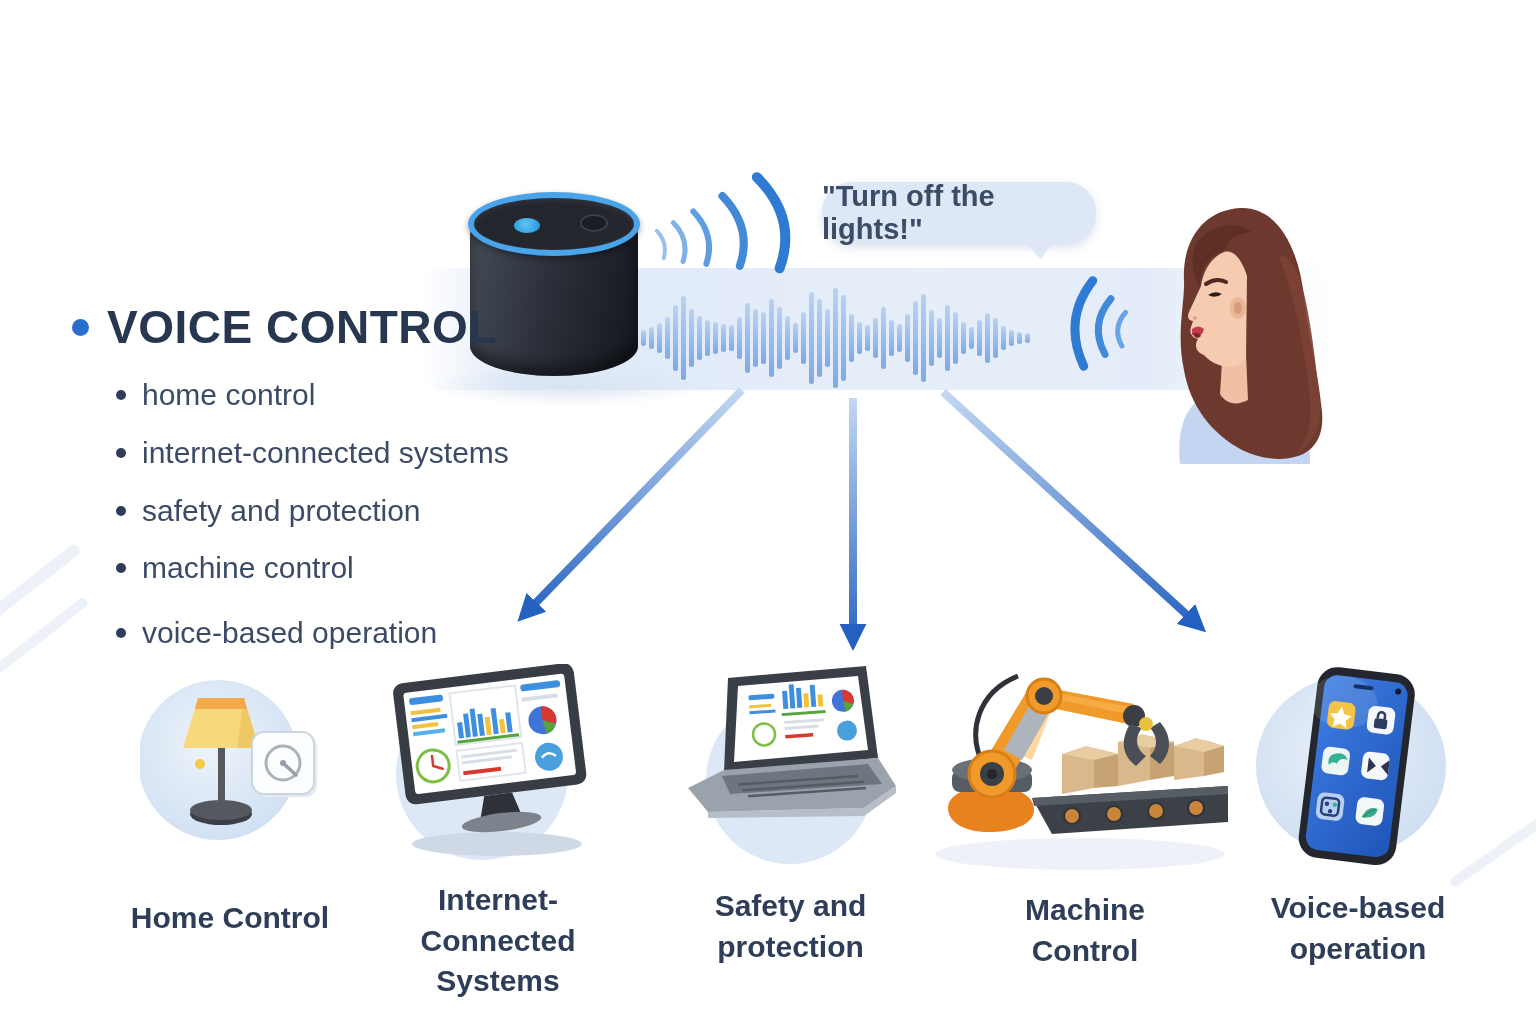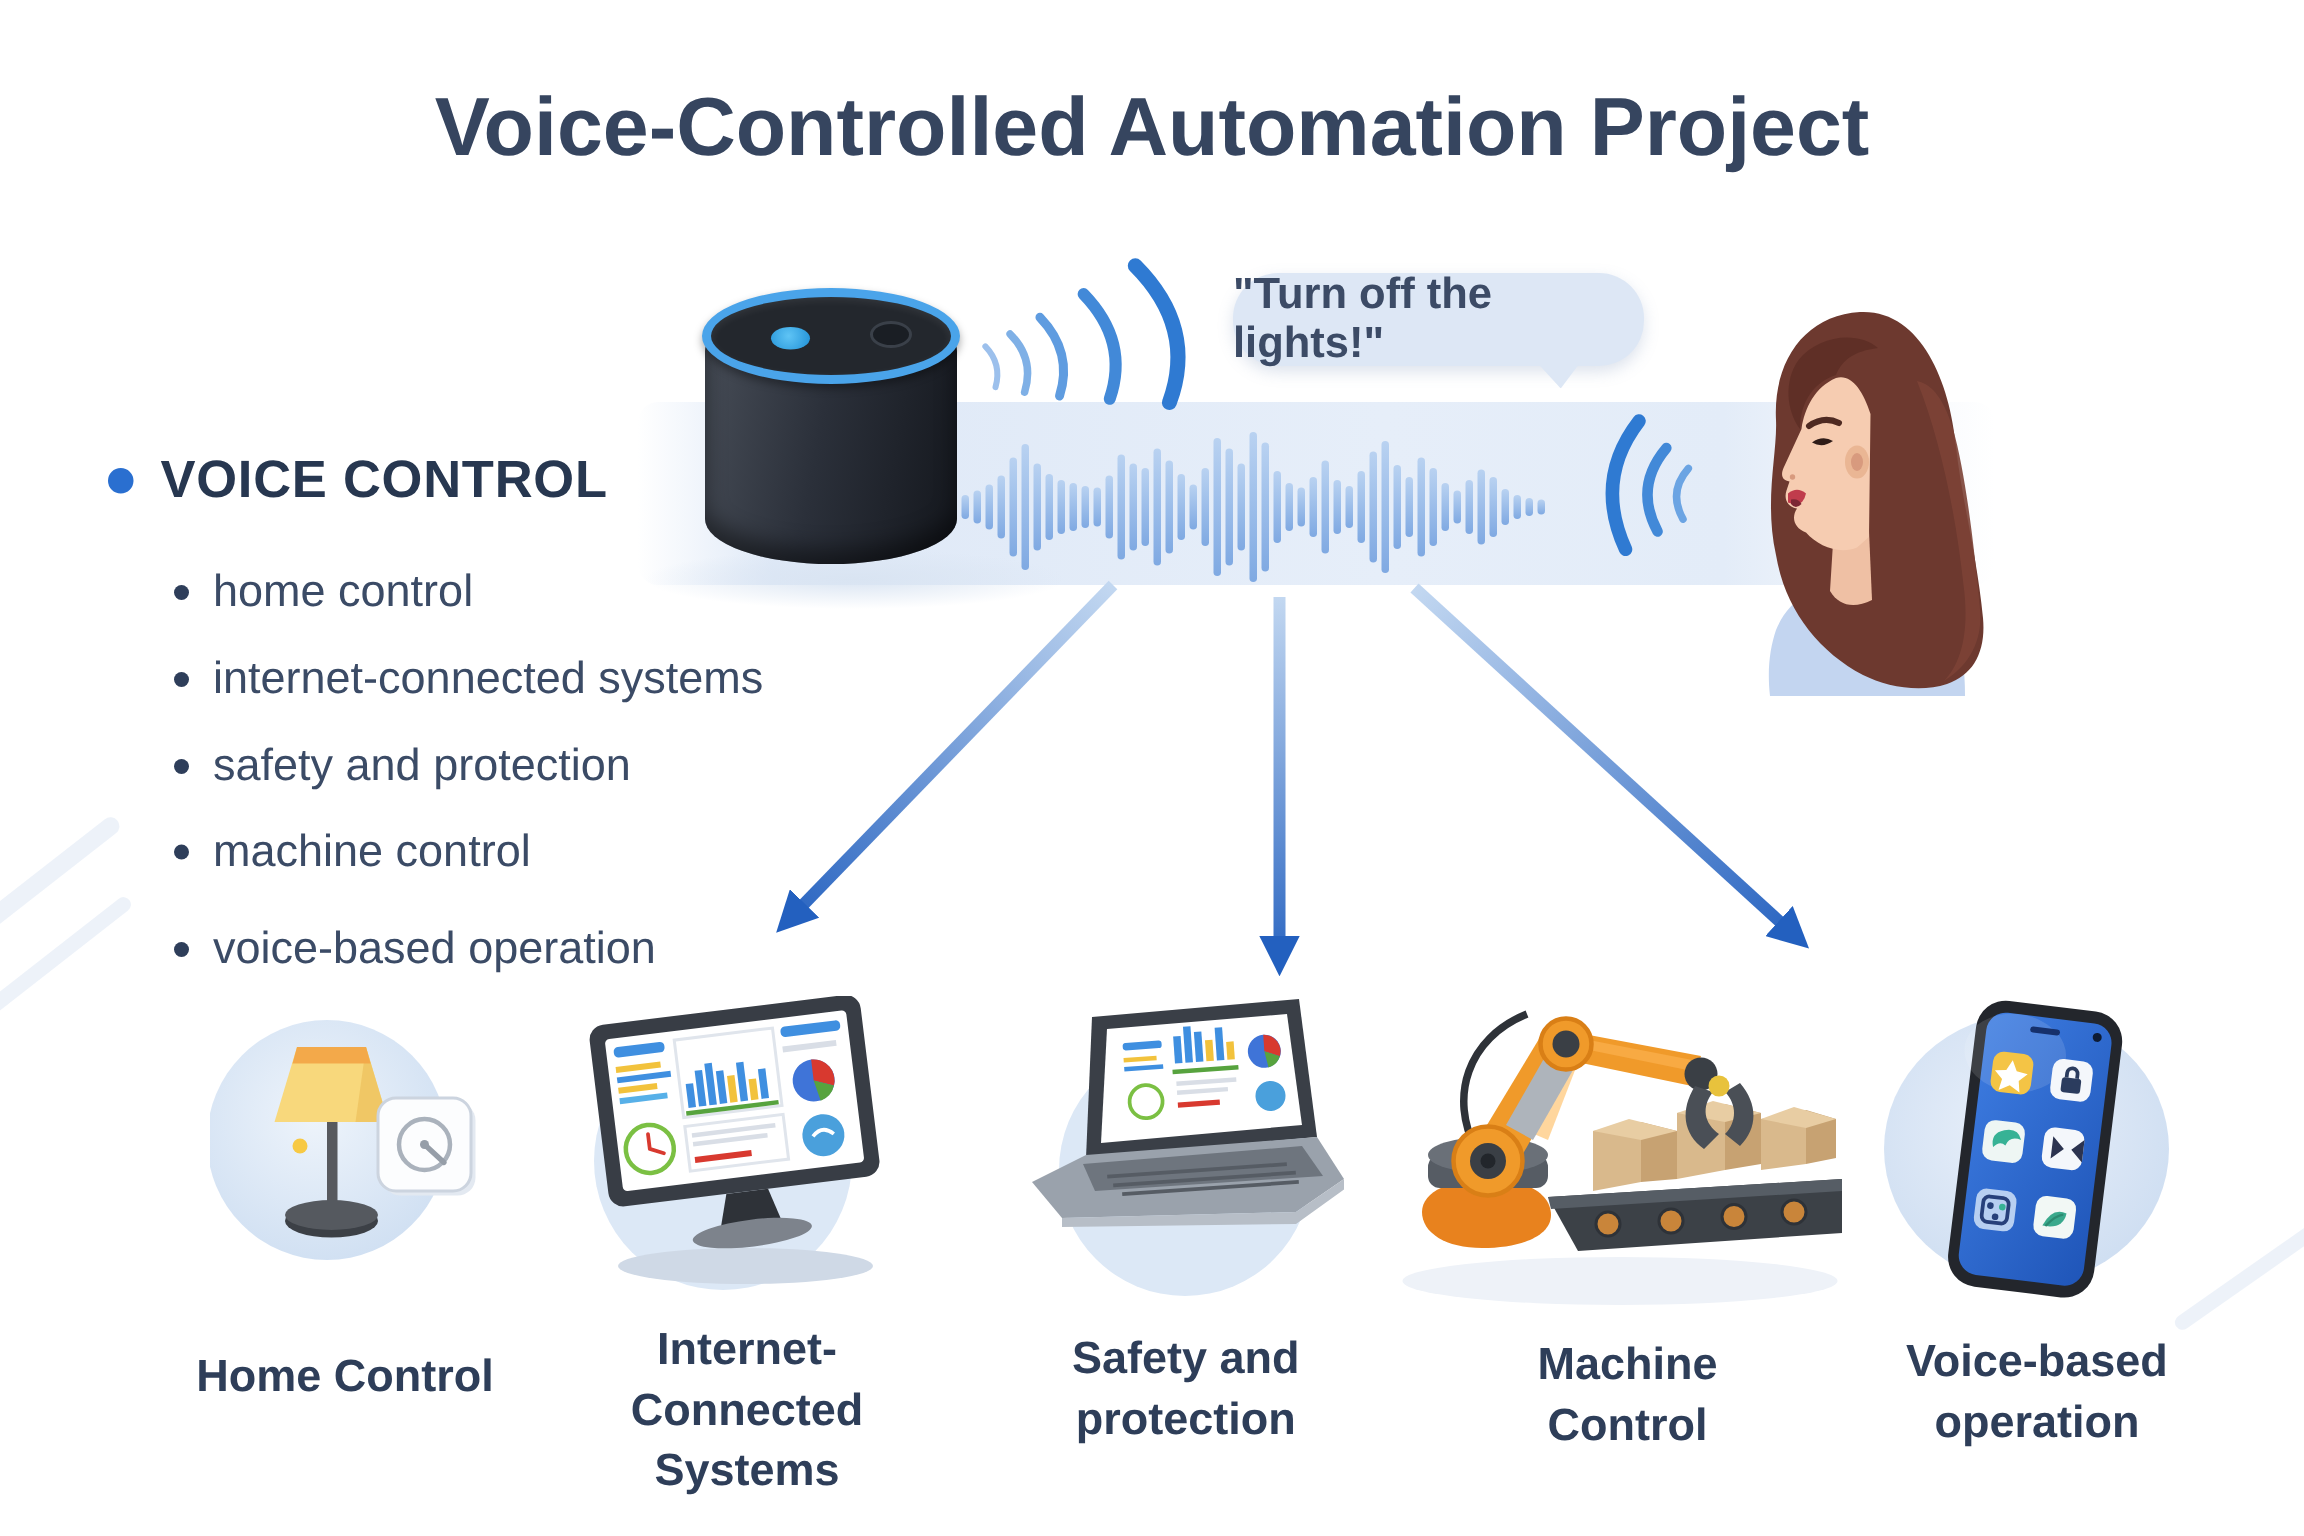--- a/index.html
+++ b/index.html
@@ -5,21 +5,21 @@
   html,body{margin:0;padding:0;background:#fff;}
   #canvas{position:relative;width:1536px;height:1024px;overflow:hidden;background:#ffffff;
           font-family:"Liberation Sans",sans-serif;}
   .abs{position:absolute;}
   
   #title{left:0;right:0;top:52px;text-align:center;font-size:55px;font-weight:600;
          color:#36455f;letter-spacing:0px;}
   
   #vc-head{left:72px;top:300px;display:flex;align-items:center;gap:18px;}
   #vc-head .dot{width:17px;height:17px;border-radius:50%;background:#2a6fd0;}
-  #vc-head .txt{font-size:35px;font-weight:700;color:#273750;letter-spacing:0.5px;}
+  #vc-head .txt{font-size:46px;font-weight:700;color:#273750;letter-spacing:0.5px;}
   .vc-item{position:absolute;left:116px;display:flex;align-items:center;gap:16px;}
   .vc-item .dot{width:10px;height:10px;border-radius:50%;background:#2e3e5a;flex:0 0 auto;}
   .vc-item .txt{font-size:30px;font-weight:400;color:#3b4b66;}
   
   #band{left:425px;top:268px;width:905px;height:122px;border-radius:14px;
         background:linear-gradient(90deg,rgba(223,233,247,0) 0%,#dfe9f7 10%,#e6eef9 55%,#e3ecf8 80%,rgba(223,233,247,0) 100%);}
   #speaker-shadow{left:430px;top:366px;width:280px;height:40px;border-radius:50%;
         background:radial-gradient(closest-side,#d9e4f2,rgba(217,228,242,0));}
   #waveform{left:625px;top:286px;width:420px;height:104px;display:flex;align-items:center;gap:3px;}
   .wbar{width:5px;border-radius:3px;background:linear-gradient(180deg,#b9d2f1,#7fa9e2);flex:0 0 auto;}
@@ -48,21 +48,20 @@
 </style>
 </head>
 <body>
 
 <div id="canvas">
 
   <div class="streak" style="left:-20px;top:575px;width:110px;height:12px;transform:rotate(-38deg);"></div>
   <div class="streak" style="left:-30px;top:635px;width:130px;height:10px;transform:rotate(-38deg);"></div>
   <div class="streak" style="left:1440px;top:845px;width:120px;height:10px;transform:rotate(-35deg);"></div>
 
-  <div id="title" class="abs">Voice-Controlled Automation Project</div>
 
   <div id="band" class="abs"></div>
   <div id="speaker-shadow" class="abs"></div>
 
   <div id="waveform" class="abs">
       <div class="wbar" style="height: 10px;"></div>
       <div class="wbar" style="height: 12px;"></div>
       <div class="wbar" style="height: 16px;"></div>
       <div class="wbar" style="height: 22px;"></div>
       <div class="wbar" style="height: 30px;"></div>

